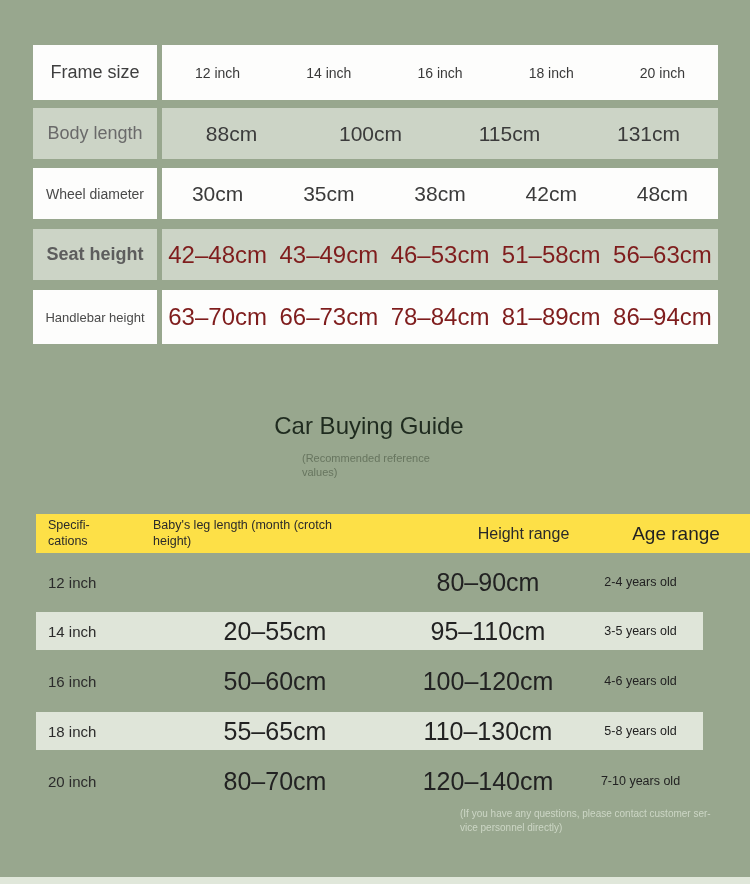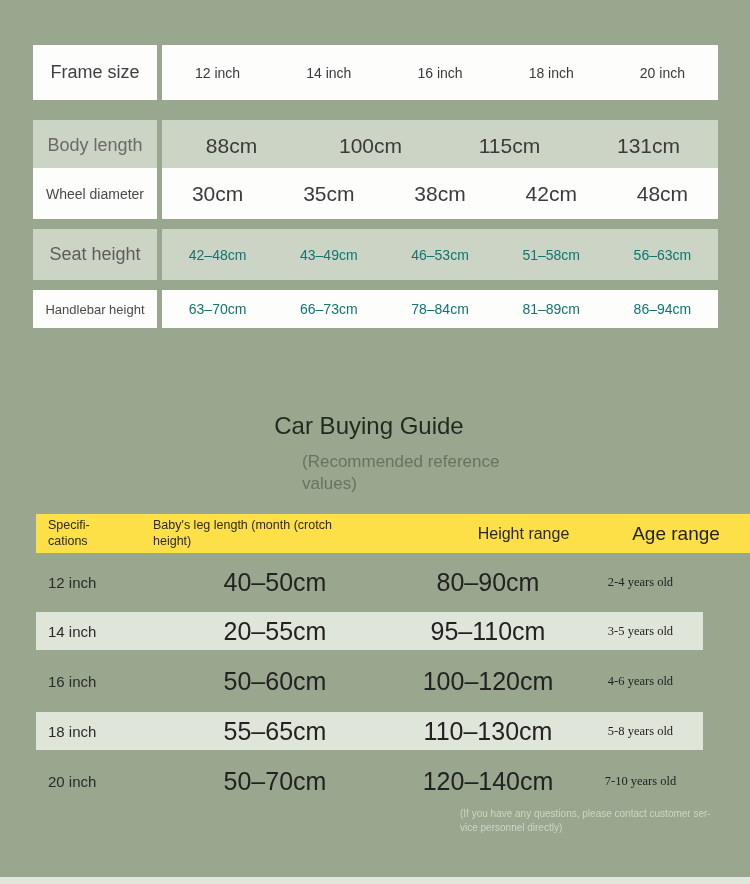--- a/index.html
+++ b/index.html
@@ -27,35 +27,35 @@
   }
   .spec-values span{
     flex:1 1 0;text-align:center;white-space:nowrap;
   }
   .bg-white{background:#fdfdfc;}
   .bg-shade{background:#ccd4c6;}
 
   .lbl-frame{font-size:18px;color:#3f3f3f;}
   .lbl-body{font-size:18px;color:#6a6a6a;}
   .lbl-wheel{font-size:14px;color:#4a4a4a;}
-  .lbl-seat{font-size:18px;color:#5d5d5d;}
+  .lbl-seat{font-size:18px;color:#5d5d5d;font-weight:bold;}
   .lbl-handle{font-size:13px;color:#4a4a4a;}
 
   .cols-inch span{font-size:14px;color:#3a3a3a;}
   .vals-big span{font-size:21px;color:#3b3b3b;}
-  .vals-range span{font-size:14px;color:#0f766e;}
+  .vals-range span{font-size:24px;color:#7f1d1d;}
 
   
   .guide-title{
     position:absolute;left:0;top:412px;width:738px;
     text-align:center;font-size:24px;color:#1f2b1f;
   }
   .guide-subtitle{
     position:absolute;left:302px;top:451px;
-    font-size:17px;line-height:1.3;color:#67755f;
+    font-size:11px;line-height:1.3;color:#67755f;
     white-space:pre-line;
   }
 
   .guide-header{
     position:absolute;left:36px;top:514px;width:741px;height:39px;
     background:#fde047;
   }
   .gh-spec{
     position:absolute;left:12px;top:0;bottom:0;
     display:flex;align-items:center;
@@ -92,21 +92,21 @@
     font-size:25px;color:#222;white-space:nowrap;
   }
   .gr-height{
     position:absolute;left:352px;width:200px;top:0;bottom:0;
     display:flex;align-items:center;justify-content:center;
     font-size:25px;color:#222;white-space:nowrap;
   }
   .gr-age{
     position:absolute;left:537px;width:135px;top:0;bottom:0;
     display:flex;align-items:center;justify-content:center;
-    font-size:12.5px;color:#222;white-space:nowrap;font-family:Liberation Serif, serif;
+    font-size:12.5px;color:#222;white-space:nowrap;
   }
 
   .guide-note{
     position:absolute;left:460px;top:807px;
     font-size:10px;line-height:1.35;color:#ccd6c5;
     white-space:pre-line;
   }
 
   .bottom-strip{
     position:absolute;left:0;top:877px;width:750px;height:7px;
@@ -124,21 +124,21 @@
     </div>
     <div class="spec-values bg-white cols-inch">
       <span>12 inch</span>
       <span>14 inch</span>
       <span>16 inch</span>
       <span>18 inch</span>
       <span>20 inch</span>
     </div>
   </div>
 
-  <div class="spec-row" style="top:120px;height:51px;">
+  <div class="spec-row" style="top:108px;height:51px;">
     <div class="spec-label bg-shade lbl-body">
       <span>Body length</span>
     </div>
     <div class="spec-values bg-shade vals-big">
       <span>88cm</span>
       <span>100cm</span>
       <span>115cm</span>
       <span>131cm</span>
     </div>
   </div>
@@ -162,21 +162,21 @@
     </div>
     <div class="spec-values bg-shade vals-range">
       <span>42–48cm</span>
       <span>43–49cm</span>
       <span>46–53cm</span>
       <span>51–58cm</span>
       <span>56–63cm</span>
     </div>
   </div>
 
-  <div class="spec-row" style="top:290px;height:38px;">
+  <div class="spec-row" style="top:290px;height:54px;">
     <div class="spec-label bg-white lbl-handle">
       <span>Handlebar height</span>
     </div>
     <div class="spec-values bg-white vals-range">
       <span>63–70cm</span>
       <span>66–73cm</span>
       <span>78–84cm</span>
       <span>81–89cm</span>
       <span>86–94cm</span>
     </div>
@@ -190,21 +190,20 @@
     <div class="gh-spec">Specifi-
 cations</div>
     <div class="gh-leg">Baby's leg length (month (crotch
 height)</div>
     <div class="gh-height">Height range</div>
     <div class="gh-age">Age range</div>
   </div>
 
   <div class="guide-row" style="top:563px;">
     <div class="gr-size">12 inch</div>
-    <div class="gr-leg">40–50cm</div>
     <div class="gr-height">80–90cm</div>
     <div class="gr-age">2-4 years old</div>
   </div>
 
   <div class="guide-row striped" style="top:612px;">
     <div class="gr-size">14 inch</div>
     <div class="gr-leg">20–55cm</div>
     <div class="gr-height">95–110cm</div>
     <div class="gr-age">3-5 years old</div>
   </div>
@@ -218,21 +217,21 @@
 
   <div class="guide-row striped" style="top:712px;">
     <div class="gr-size">18 inch</div>
     <div class="gr-leg">55–65cm</div>
     <div class="gr-height">110–130cm</div>
     <div class="gr-age">5-8 years old</div>
   </div>
 
   <div class="guide-row" style="top:762px;">
     <div class="gr-size">20 inch</div>
-    <div class="gr-leg">50–70cm</div>
+    <div class="gr-leg">80–70cm</div>
     <div class="gr-height">120–140cm</div>
     <div class="gr-age">7-10 years old</div>
   </div>
 
   <div class="guide-note">(If you have any questions, please contact customer ser-
 vice personnel directly)</div>
 
   <div class="bottom-strip"></div>
 
 </div>

